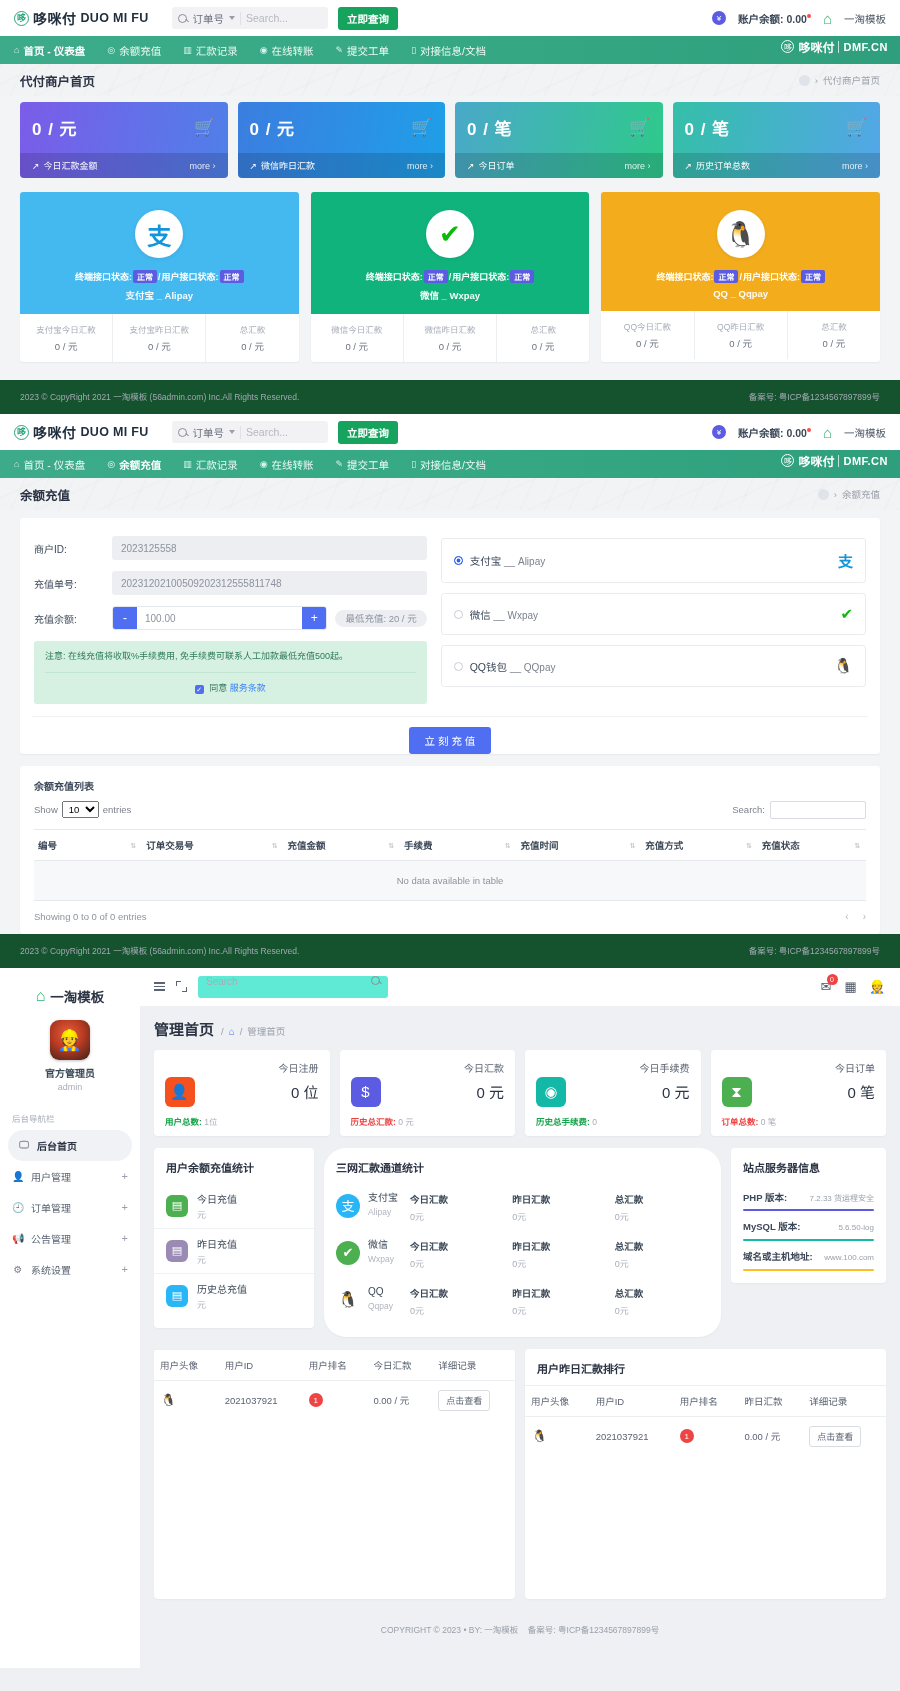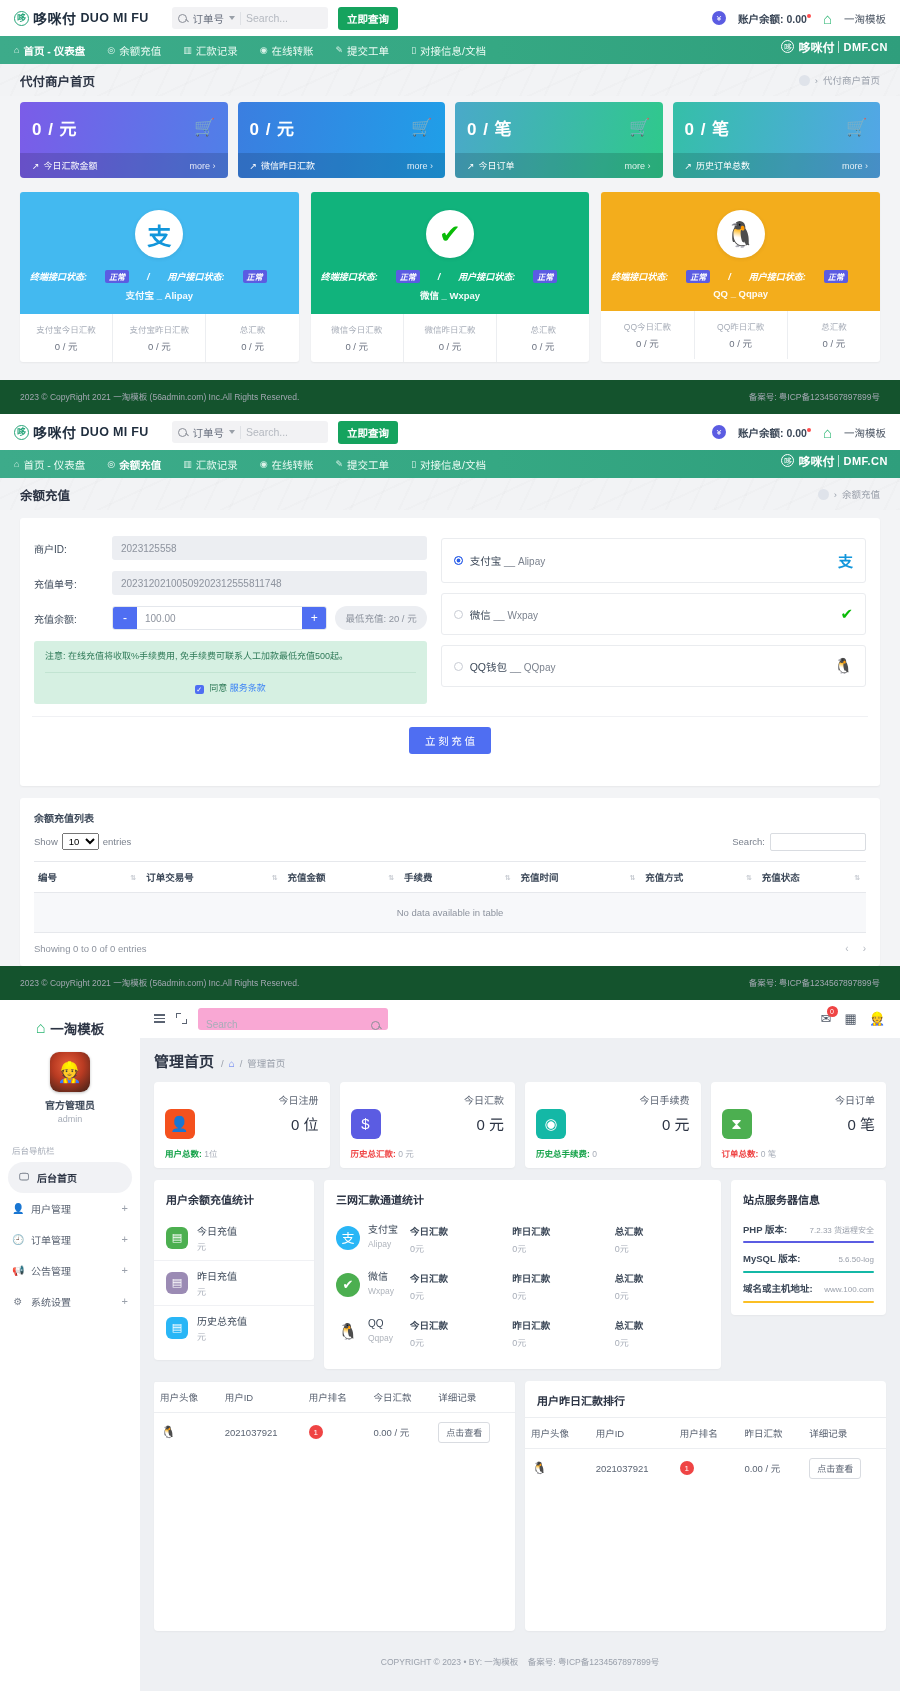--- a/index.html
+++ b/index.html
@@ -105,21 +105,21 @@
 
   
   .chan-row { display:flex; gap:12px; padding: 0 20px 18px; }
   .chan { flex:1; background:#fff; border-radius:3px; box-shadow:0 1px 2px rgba(0,0,0,.05); overflow:hidden; }
   .chan-head { padding: 18px 10px 12px; text-align:center; }
   .chan-logo {
     width:48px;height:48px;border-radius:50%;background:#fff;margin:0 auto 12px;
     display:flex;align-items:center;justify-content:center; font-size:27px;
     box-shadow:0 1px 4px rgba(0,0,0,.08);
   }
-  .chan-status { font-size:9px; color:#fff; font-weight:bold; display:flex; align-items:center; gap:18px; flex-wrap:wrap;font-style:italic; }
+  .chan-status { font-size:9px; color:#fff; font-weight:bold; display:flex; align-items:center; justify-content:center; gap:1px; flex-wrap:wrap; }
   .badge-ok { background:#5b5ce2; color:#fff; border-radius:2px; padding:1px 4px; font-size:8px; font-weight:bold; }
   .chan-name { font-size:9.5px; color:#fff; margin-top:5px; opacity:.95;font-weight:bold; }
   .chan-alipay { background:#43b9f0; }
   .chan-wx { background:#11b37c; }
   .chan-qq { background:#f3ad1c; }
   .chan-foot { display:flex;justify-content:center; }
   .chan-col { flex:1; text-align:center; padding:9px 2px; }
   .chan-col + .chan-col { border-left:1px solid #eceef1; }
   .chan-col .t { font-size:8.5px; color:#a7adb8; margin-bottom:4px; }
   .chan-col .v { font-size:9.5px; color:#6b7280; }
@@ -138,37 +138,37 @@
   .rc-right { flex: 1 1 52%; padding-top: 2px;}
   .frow { display:flex; align-items:center; margin-bottom:11px; }
   .flabel { width:78px; font-size:10px; color:#3c4858; flex:none; }
   .finput {
     flex:1; background:#eceef2; border:0; border-radius:3px; height:24px;
     padding:0 9px; font-size:10px; color:#8d939e; outline:none; font-family:inherit;
   }
   .stepper { flex:1; display:flex; align-items:center; background:#fff; border:1px solid #e4e7ec; border-radius:3px; height:24px; overflow:hidden; }
   .step-btn { width:24px; height:100%; background:#4f6ef2; color:#fff; border:0; font-size:12px; cursor:pointer; display:flex;align-items:center;justify-content:center; font-family:inherit;}
   .step-val { flex:1; border:0; outline:none; font-size:10px; color:#8d939e; padding:0 8px; font-family:inherit; }
-  .minnote { margin-left:8px; background:#eceef2; border-radius:12px; height:24px; display:flex; align-items:center; padding:0 10px; font-size:9.5px; color:#8d939e; flex:none; }
+  .minnote { margin-left:8px; background:#eceef2; border-radius:12px; height:17px; display:flex; align-items:center; padding:0 10px; font-size:9.5px; color:#8d939e; flex:none; }
   .notice {
     margin-top:6px; background:#d6f0e2; border-radius:3px; padding:9px 11px 10px; color:#2f7a58;
   }
   .notice .nl { font-size:9px; line-height:1.5; padding-bottom:8px; border-bottom:1px solid #c2e4d2; }
   .agree { text-align:center; margin-top:8px; font-size:9px; color:#2f7a58; }
   .agree .cb { display:inline-block; width:9px;height:9px;background:#4f6ef2;border-radius:2px;color:#fff;font-size:7px;line-height:9px;text-align:center;vertical-align:-1px;margin-right:3px;}
   .agree a { color:#3b82f6; text-decoration:none; }
 
   .pm { border:1px solid #eaecef; border-radius:3px; padding:11px 12px; display:flex; align-items:center; margin-bottom:10px; }
   .pm .radio { width:9px;height:9px;border-radius:50%;border:1.4px solid #c8ccd4; flex:none; margin-right:7px;}
   .pm.sel .radio { border-color:#2b5fe8; background:#2b5fe8; box-shadow: inset 0 0 0 1.6px #fff; }
   .pm .ptext { font-size:10.5px; color:#3c4858; }
   .pm .ptext em { font-style:normal; color:#7b828e; font-size:10px; }
   .pm .pico { margin-left:auto; font-size:15px; }
 
-  .rc-submit { text-align:center; padding: 10px 0 32px; border-top:1px solid #f0f1f4; margin: 4px 12px 0; font-family: Liberation Serif, serif; }
+  .rc-submit { text-align:center; padding: 10px 0 0; border-top:1px solid #f0f1f4; margin: 4px 12px 0; }
   .btn-primary { background:#4f6ef2; color:#fff; border:0; border-radius:3px; padding:6px 16px; font-size:10.5px; cursor:pointer; font-family:inherit; }
 
   .tbl-panel { margin-top:12px; padding:12px 14px 12px; }
   .tbl-title { font-size:10px; font-weight:bold; color:#3c4858; margin-bottom:8px; }
   .tbl-ctrl { display:flex; align-items:center; font-size:9.5px; color:#7b828e; margin-bottom:10px; }
   .tbl-ctrl select { font-size:9.5px; padding:1px 2px; margin:0 4px; font-family:inherit; }
   .tbl-ctrl .right { margin-left:auto; display:flex; align-items:center; gap:5px; }
   .tbl-ctrl input { border:1px solid #d9dce1; border-radius:2px; height:18px; width:96px; outline:none; font-family:inherit; }
   table.dt { width:100%; border-collapse:collapse; }
   table.dt th {
@@ -204,21 +204,21 @@
   .a-item.active { background:#f1f2f5; border-radius:16px; margin:0 8px; padding: 8px 10px; color:#2c3444; font-weight:bold; }
 
   .amain { flex:1; min-width:0; }
   .ahead { height:38px; background:#fff; display:flex; align-items:center; padding: 0 14px; gap:11px; }
   .burger { display:flex; flex-direction:column; gap:2px; cursor:pointer; }
   .burger i { display:block; width:11px;height:1.6px;background:#5a6372; }
   .expand { width:11px;height:11px; position:relative; cursor:pointer;}
   .expand::before,.expand::after{content:"";position:absolute;width:4px;height:4px;border:1.4px solid #5a6372;}
   .expand::before{left:0;top:0;border-right:0;border-bottom:0;}
   .expand::after{right:0;bottom:0;border-left:0;border-top:0;}
-  .asearch { background:#f9a8d4; border-radius:3px; height:22px; display:flex; align-items:flex-end; padding:0 8px; width:190px;gap:17px; }
+  .asearch { background:#5eead4; border-radius:3px; height:22px; display:flex; align-items:flex-start; padding:0 8px; width:190px;gap:17px; }
   .asearch input { border:0;background:transparent;outline:none;font-size:10px;flex:1;font-family:inherit;color:#3c4858;}
   .asearch input::placeholder{color:#a7adb8;}
   .ahead-right { margin-left:auto; display:flex; align-items:center; gap:13px; }
   .hico { position:relative; font-size:13px; color:#4b5563; cursor:pointer;}
   .hico .cnt {
     position:absolute; top:-5px; right:-6px; background:#ef4444; color:#fff; font-size:7px;
     border-radius:50%; width:11px;height:11px; display:flex;align-items:center;justify-content:center;
   }
   .acontent { padding: 12px 14px 0; }
   .page-title-row { display:flex; align-items:baseline; gap:7px; margin-bottom:11px; }
@@ -239,21 +239,21 @@
   .mid-row { display:flex; gap:10px; margin-bottom:12px; align-items:flex-start; }
   .card { background:#fff; border-radius:4px; box-shadow:0 1px 2px rgba(0,0,0,.04); }
   .card-t { font-size:11px; font-weight:bold; color:#2c3444; padding:11px 12px 9px; }
   .bal-card { flex: 0 0 160px; padding-bottom:10px;}
   .bal-item { display:flex; align-items:center; gap:9px; padding:7px 12px; }
   .bal-item + .bal-item { border-top:1px solid #f0f1f4; }
   .bal-ico { width:22px;height:22px;border-radius:6px;display:flex;align-items:center;justify-content:center;color:#fff;font-size:11px;flex:none; }
   .bal-lbl { font-size:10px; color:#3c4858; }
   .bal-val { font-size:9px; color:#a7adb8; margin-top:2px; }
 
-  .ch-card { flex:1; min-width:0; padding-bottom:12px;}
+  .ch-card { flex:1; min-width:0; padding-bottom:12px;border-radius:22px;}
   .ch-row { display:flex; align-items:flex-start; padding:8px 12px; gap:8px; }
   .ch-ico { width:24px;height:24px;border-radius:50%;display:flex;align-items:center;justify-content:center;font-size:13px;color:#fff;flex:none;margin-top:2px;}
   .ch-name { width:34px; flex:none; }
   .ch-name .cn { font-size:10px; color:#3c4858; line-height:1.25; }
   .ch-name .en { font-size:8.5px; color:#b0b5bd; margin-top:3px;}
   .ch-metric { flex:1; }
   .ch-metric .mt { font-size:9.5px; font-weight:bold; color:#3c4858; }
   .ch-metric .mv { font-size:9px; color:#a7adb8; margin-top:4px; }
 
   .srv-card { flex: 0 0 155px; padding-bottom:10px;}

